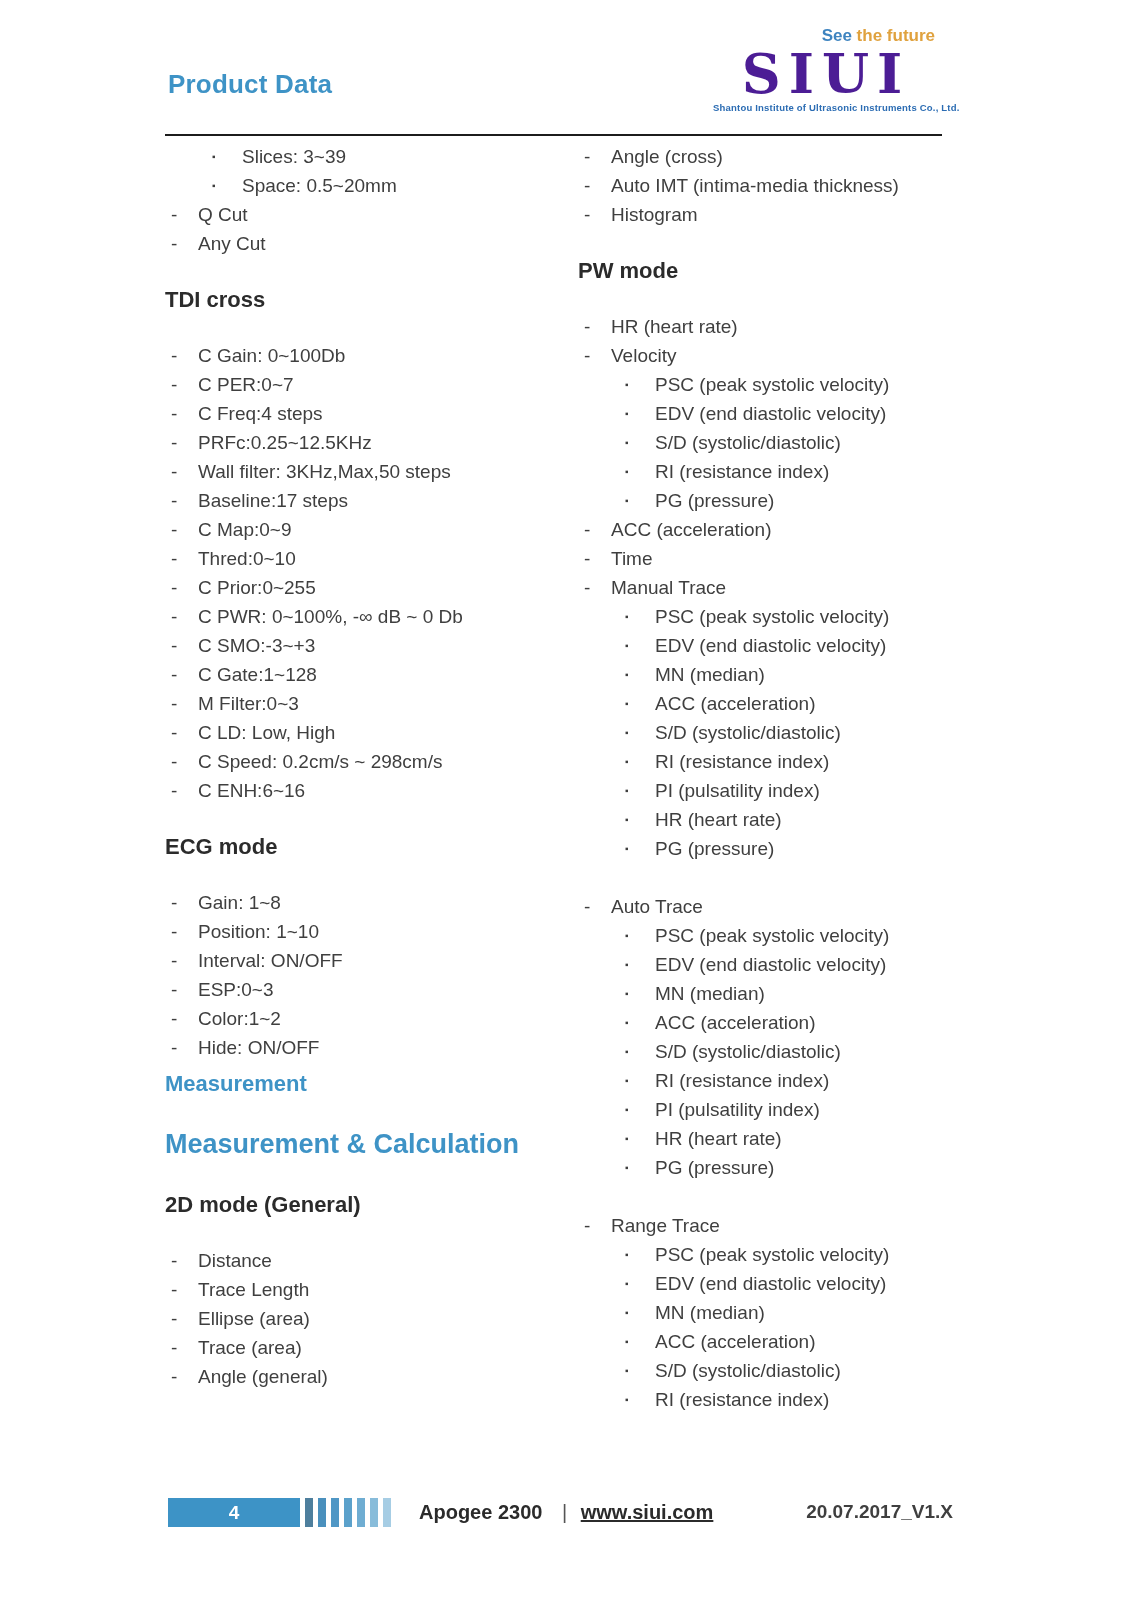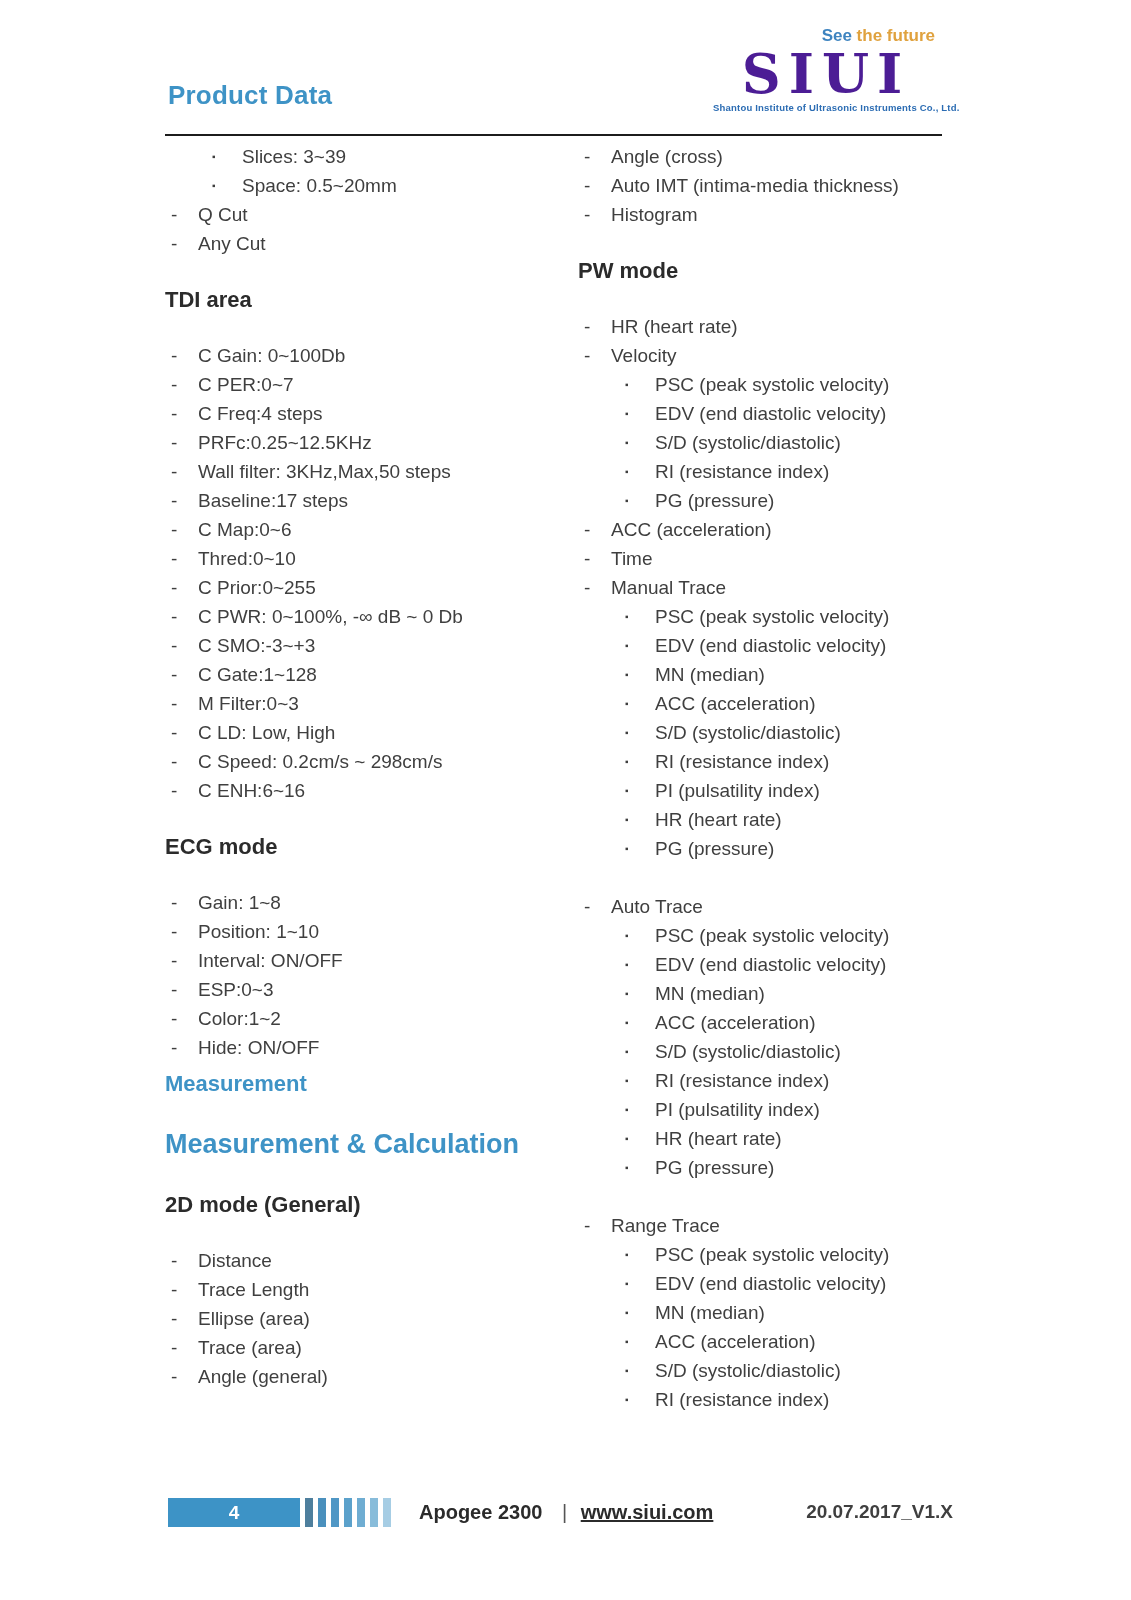--- a/index.html
+++ b/index.html
@@ -3,21 +3,21 @@
 <meta charset="utf-8">
 <style>
   * { margin:0; padding:0; box-sizing:border-box; }
   html,body { background:#ffffff; }
   .page {
     position:relative; width:1131px; height:1600px; background:#ffffff;
     font-family:"Liberation Sans", sans-serif; color:#3f3f3f; overflow:hidden;
   }
   
   .page-title {
-    position:absolute; left:168px; top:80px;
+    position:absolute; left:168px; top:69px;
     font-size:26px; font-weight:bold; color:#3e93c6; letter-spacing:0.2px;
   }
   .logo { position:absolute; left:713px; top:26px; width:226px; }
   .logo .tagline { text-align:right; font-size:17px; font-weight:bold; padding-right:4px; }
   .logo .tag-see { color:#3e84c0;text-align:center; }
   .logo .tag-rest { color:#e0a23e; }
   .logo .wordmark {
     font-family:"DejaVu Serif", serif; font-weight:bold; color:#4c1d95;
     font-size:54px; line-height:56px; text-align:center; letter-spacing:8px;
   }
@@ -89,21 +89,21 @@
           <span class="txt">Space: 0.5~20mm</span>
         </div>
         <div class="li li1">
           <span class="marker">-</span>
           <span class="txt">Q Cut</span>
         </div>
         <div class="li li1">
           <span class="marker">-</span>
           <span class="txt">Any Cut</span>
         </div>
-        <div class="hd h3">TDI area</div>
+        <div class="hd h3">TDI cross</div>
         <div class="li li1">
           <span class="marker">-</span>
           <span class="txt">C Gain: 0~100Db</span>
         </div>
         <div class="li li1">
           <span class="marker">-</span>
           <span class="txt">C PER:0~7</span>
         </div>
         <div class="li li1">
           <span class="marker">-</span>
@@ -116,21 +116,21 @@
         <div class="li li1">
           <span class="marker">-</span>
           <span class="txt">Wall filter: 3KHz,Max,50 steps</span>
         </div>
         <div class="li li1">
           <span class="marker">-</span>
           <span class="txt">Baseline:17 steps</span>
         </div>
         <div class="li li1">
           <span class="marker">-</span>
-          <span class="txt">C Map:0~6</span>
+          <span class="txt">C Map:0~9</span>
         </div>
         <div class="li li1">
           <span class="marker">-</span>
           <span class="txt">Thred:0~10</span>
         </div>
         <div class="li li1">
           <span class="marker">-</span>
           <span class="txt">C Prior:0~255</span>
         </div>
         <div class="li li1">

